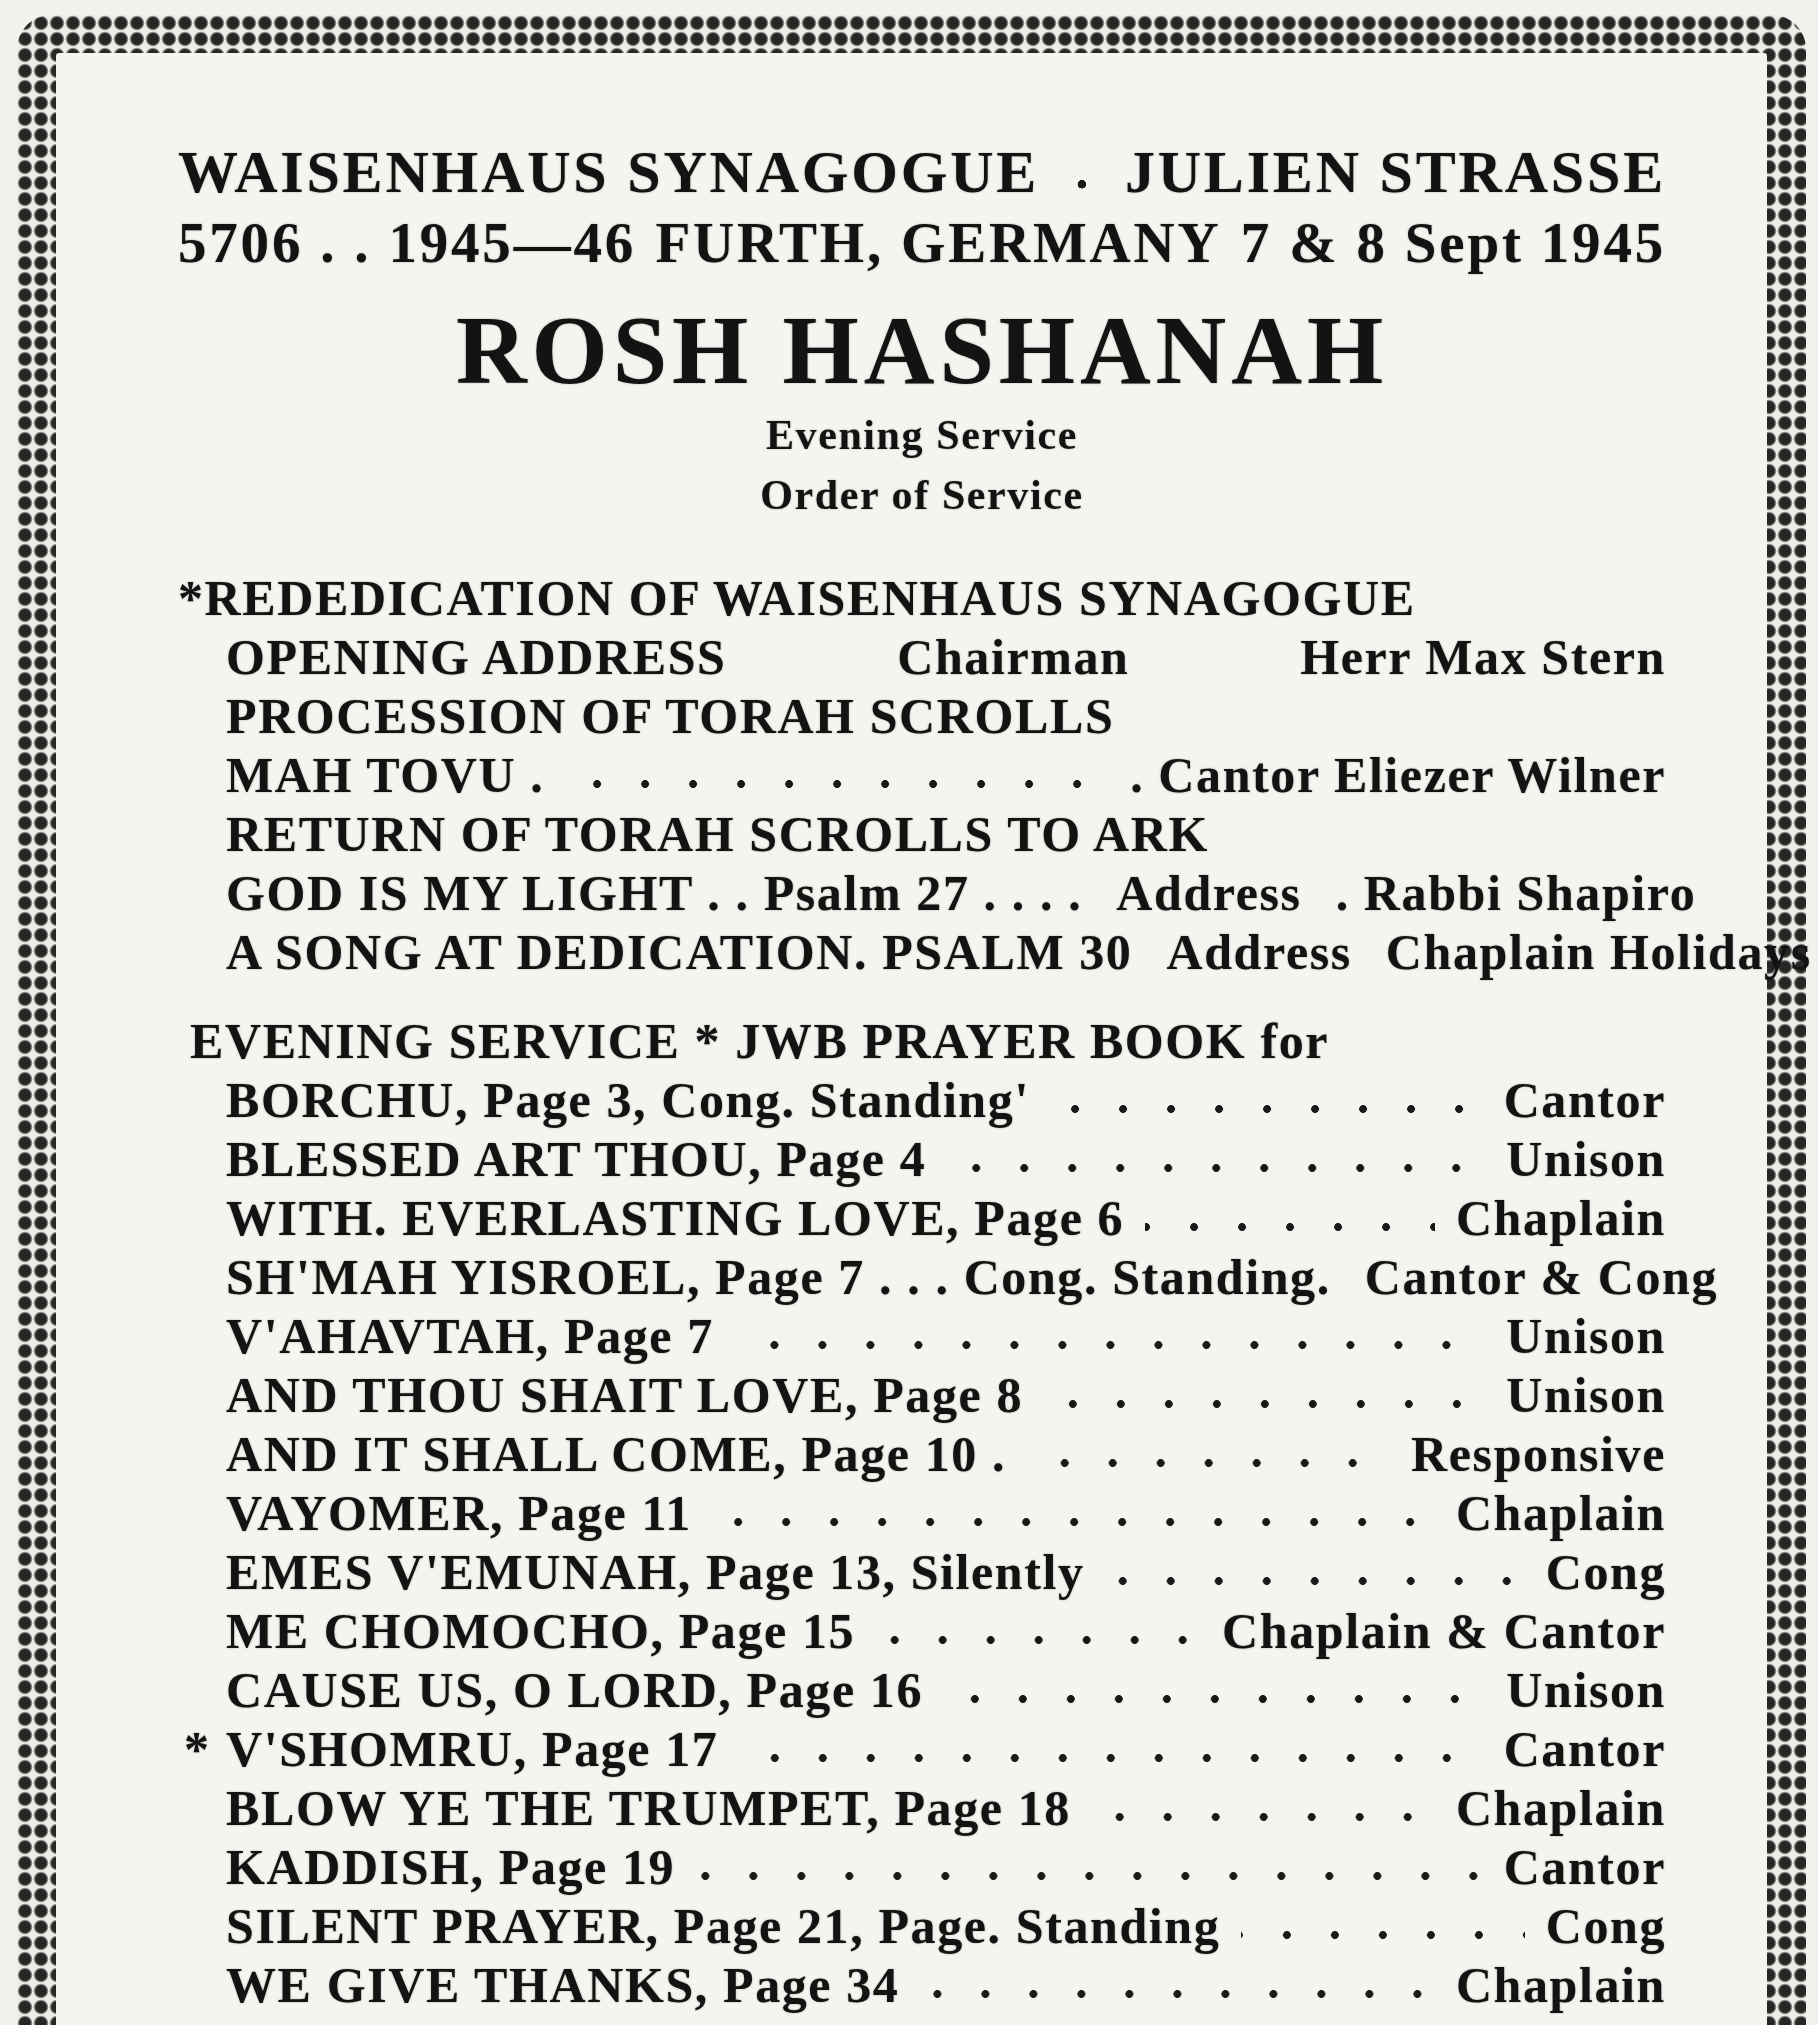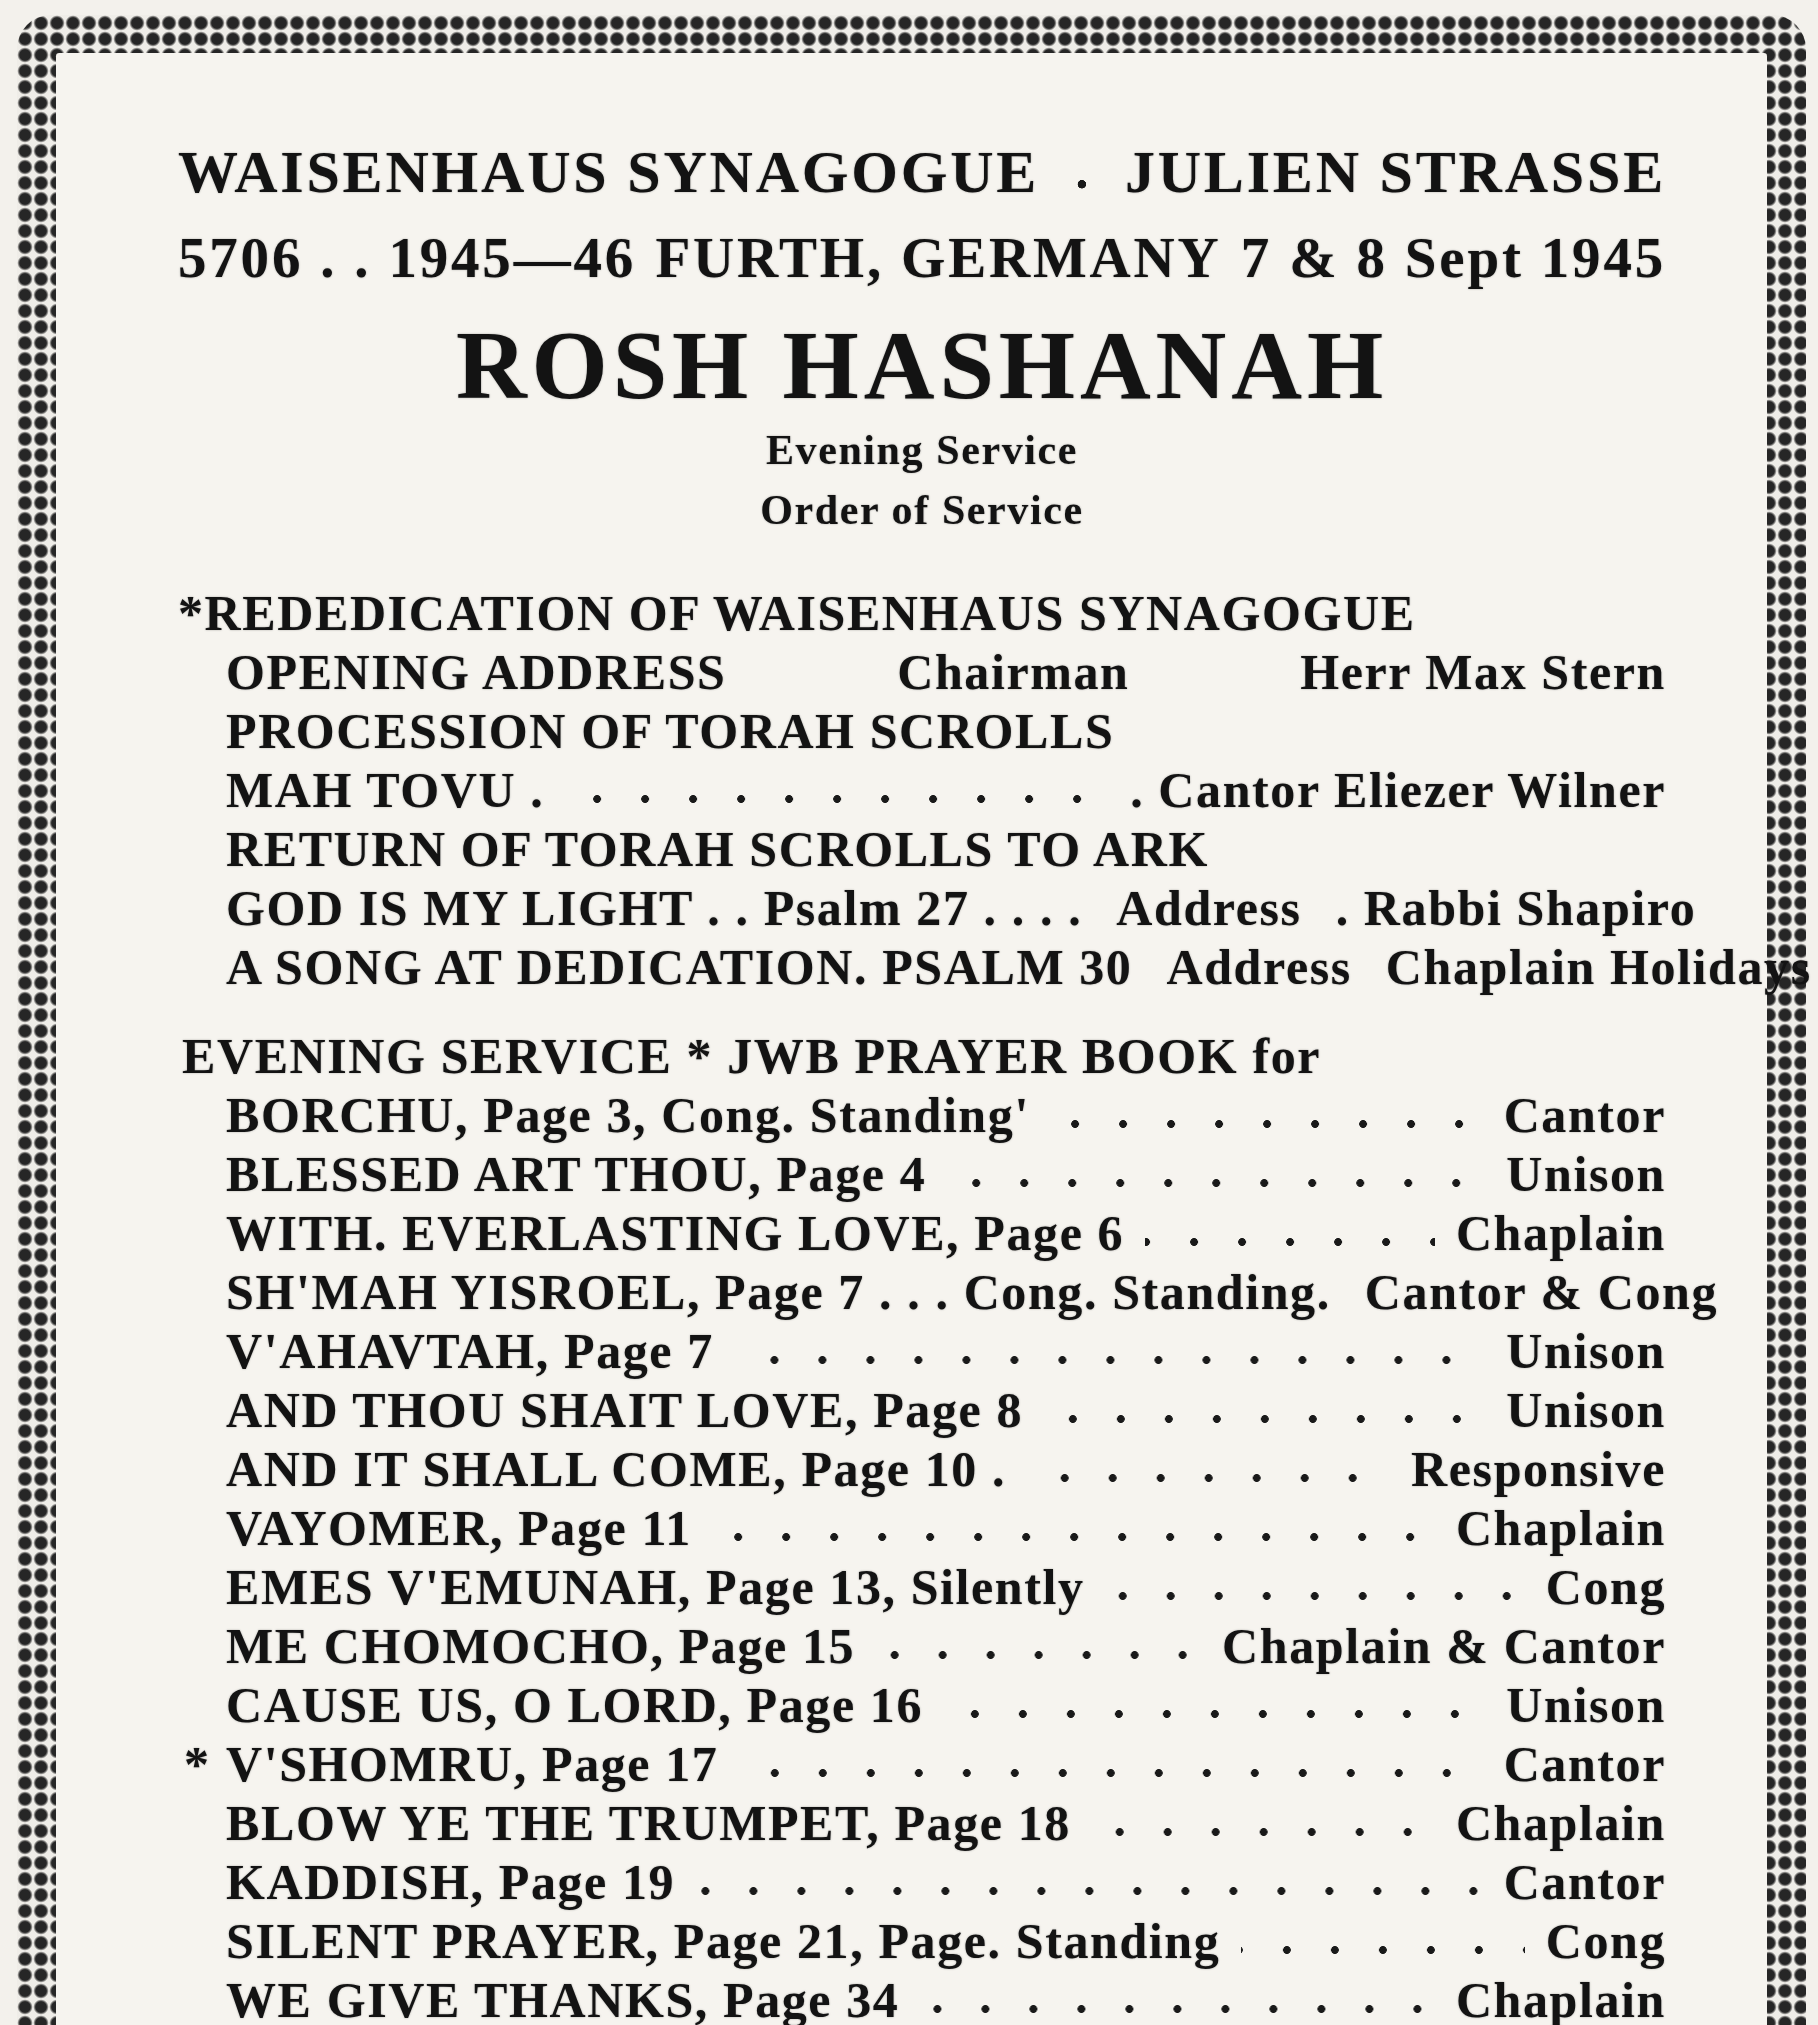--- a/index.html
+++ b/index.html
@@ -22,36 +22,36 @@
     border-radius:3.2px;
   }
   .content{
     position:absolute;left:122px;right:101px;top:85px;bottom:0;
     color:#151515;
     filter:blur(0.4px) contrast(1.02);
     text-shadow:0 0 2px rgba(30,30,30,.38);
     white-space:nowrap;
   }
   .hdr1,.hdr2{display:flex;align-items:baseline;font-weight:700;font-size:60px;line-height:69px;letter-spacing:2.8px;}
-  .hdr2{font-size:57px;margin-top:16px;}
+  .hdr2{font-size:57px;margin-top:1px;}
   .hdr2 .c{flex:1;text-align:center;}
   .hdr2 .r3{text-align:right;}
   .title{
     text-align:center;font-weight:700;font-size:98px;line-height:109px;
     letter-spacing:4.9px;margin-top:18.6px;
   }
   .sub{
     text-align:center;font-weight:700;font-size:42px;line-height:60px;letter-spacing:1.6px;
   }
   .program{margin-top:44px;}
   .row{display:flex;align-items:baseline;position:relative;
        font-weight:700;font-size:50px;line-height:59px;letter-spacing:1.6px;}
   .row.indent{margin-left:48px;gap:7px;}
   .row.h1{margin-left:0;margin-top:16px;}
-  .row.h2{margin-left:4px;margin-top:30px;}
+  .row.h2{margin-left:12px;margin-top:30px;}
   .row .l{flex:0 0 auto;}
   .row .m{flex:0 0 auto;}
   .row .r{flex:0 0 auto;text-align:left;}
   .sep{flex:1 1 auto;min-width:20px;align-self:stretch;}
   .sep.dots{
     background-image:radial-gradient(circle,#1b1b1b 3.6px,transparent 4px);
     background-size:48px 9.7px;
     background-repeat:repeat-x;
     background-position:center calc(100% - 16px);
     margin:0 13.8px;

